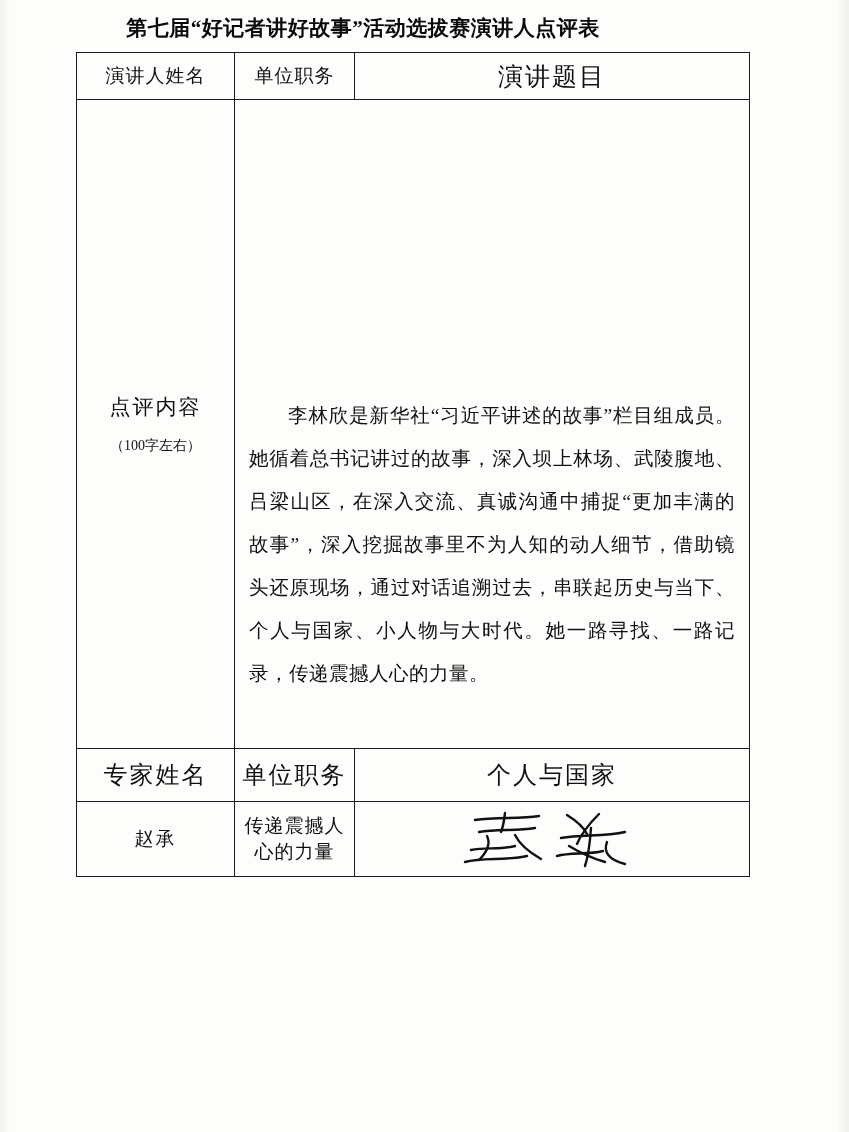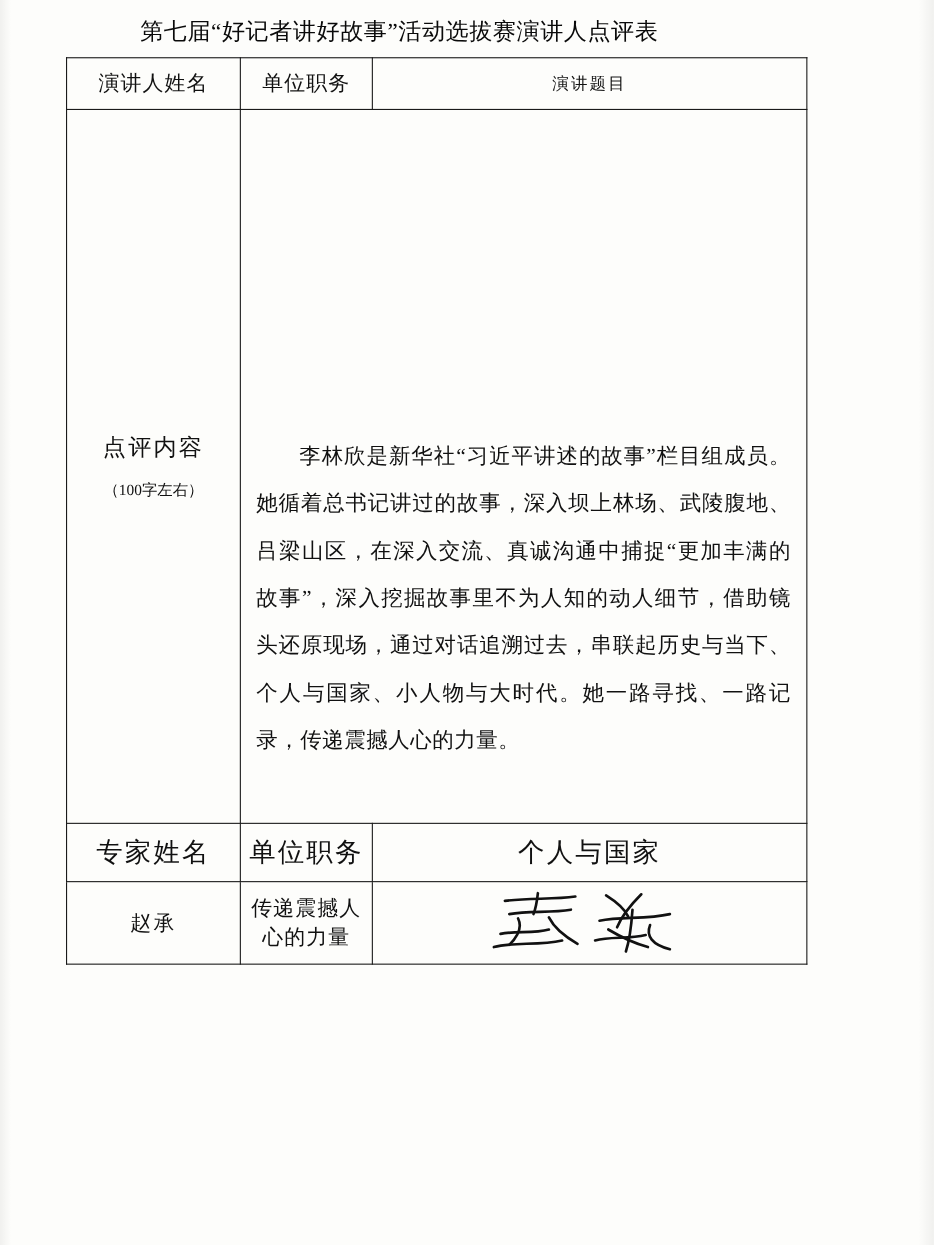--- a/index.html
+++ b/index.html
@@ -21,29 +21,29 @@
     height: 1132px;
     background: #fdfdfb;
   }
   .doc-title {
     position: absolute;
     top: 14px;
     left: 0;
     width: 726px;
     text-align: center;
     font-size: 21px;
-    font-weight: normal;
+    font-weight: bold;
     letter-spacing: 0.5px;
     font-family: "Liberation Serif", "DejaVu Serif", serif;
     color: #0a0a0a;
   }
   table.main-table {
     position: absolute;
     top: 52px;
-    left: 60px;
+    left: 76px;
     width: 673px;
     border-collapse: collapse;
     table-layout: fixed;
   }
   table.main-table td {
     border: 1.5px solid #1a1a1a;
     padding: 0;
     vertical-align: middle;
     text-align: center;
     background: transparent;
@@ -51,21 +51,21 @@
   .col-a { width: 158px; }
   .col-b { width: 120px; }
   .col-c { width: 395px; }
 
   .hdr-cell {
     height: 46px;
     font-size: 19px;
     letter-spacing: 1px;
   }
   .hdr-cell.title-col {
-    font-size: 15px;
+    font-size: 25px;
     letter-spacing: 2px;
     border-radius: 17px;
   }
   .row2-cell {
     height: 54px;
     font-size: 19px;
     letter-spacing: 2px;
   }
   .row2-cell.small {
     font-size: 14px;

